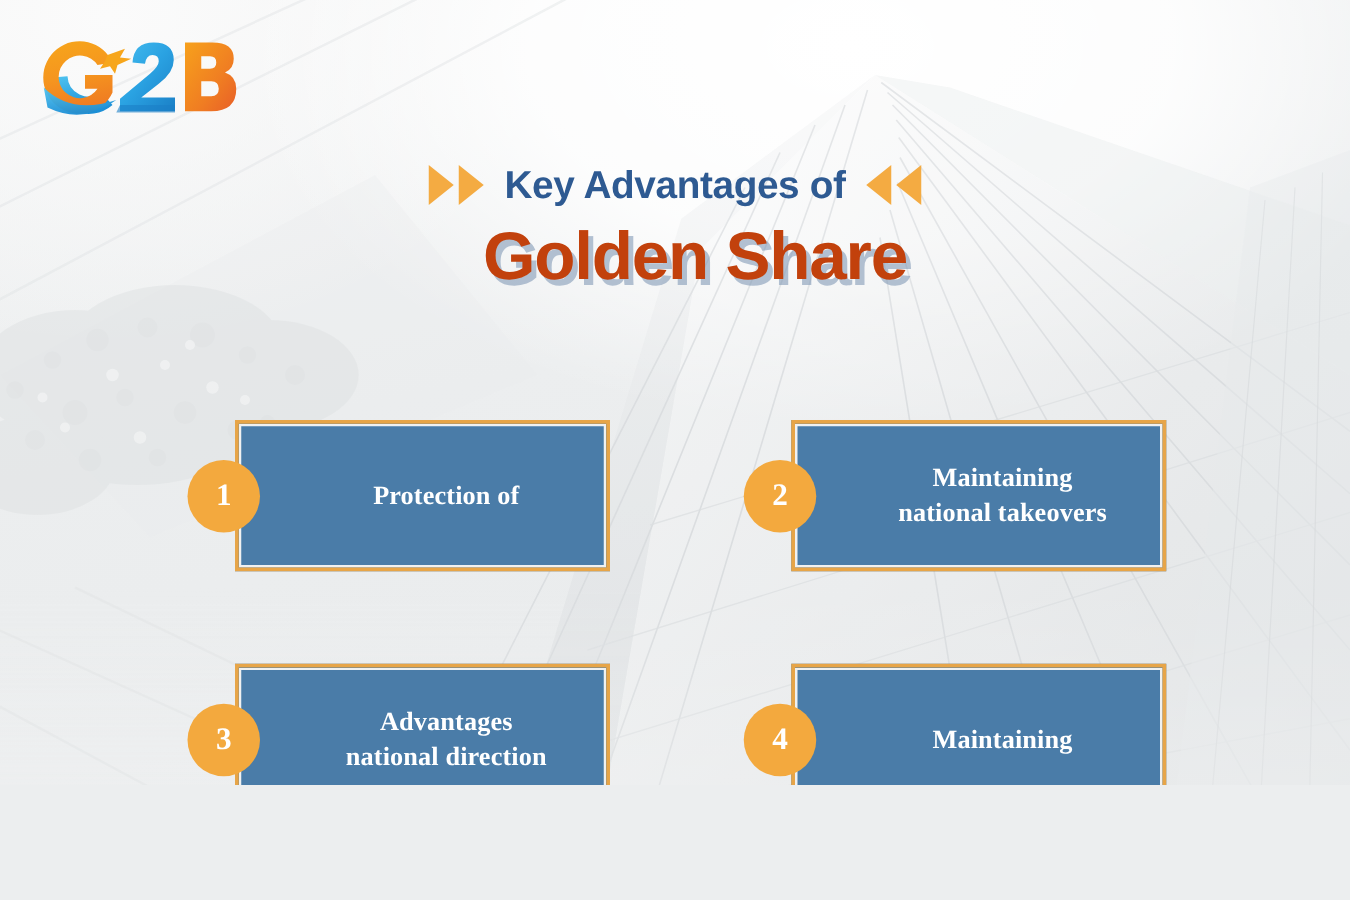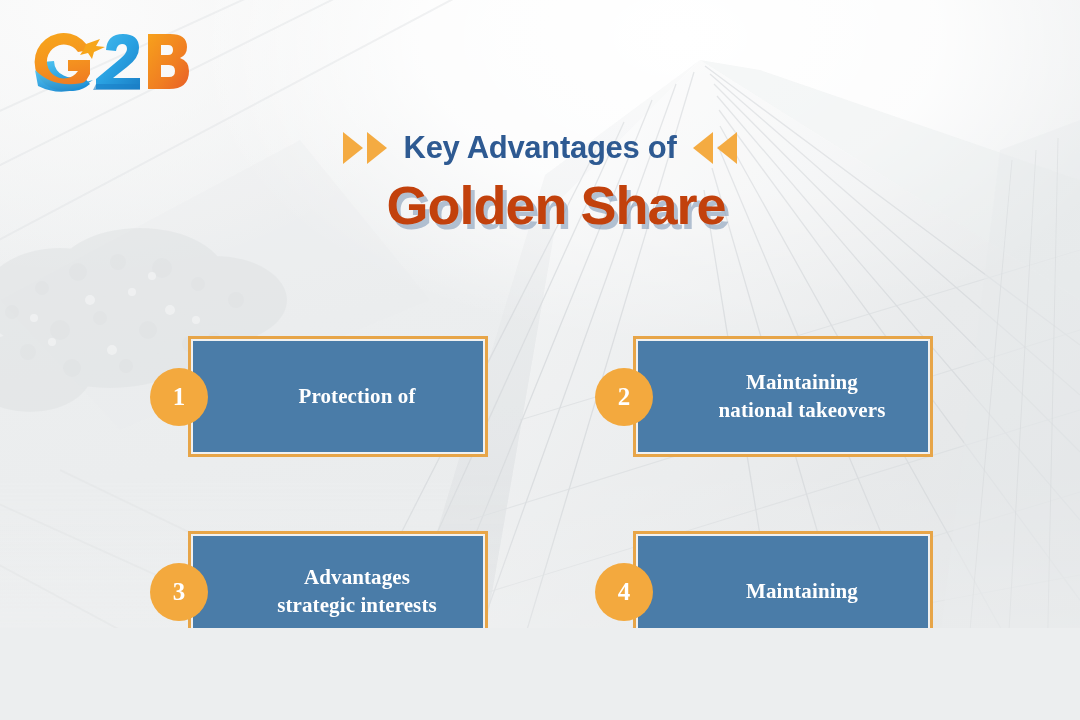--- a/index.html
+++ b/index.html
@@ -304,21 +304,21 @@
     <div class="card-text">
       <span>Maintaining</span>
       <span>national takeovers</span>
     </div>
   </div>
 
   <div class="card c3">
     <div class="badge">3</div>
     <div class="card-text">
       <span>Advantages</span>
-      <span>strategic interests</span>
+      <span>national direction</span>
     </div>
   </div>
 
   <div class="card c4">
     <div class="badge">4</div>
     <div class="card-text">
       <span>Maintaining</span>
     </div>
   </div>
 

